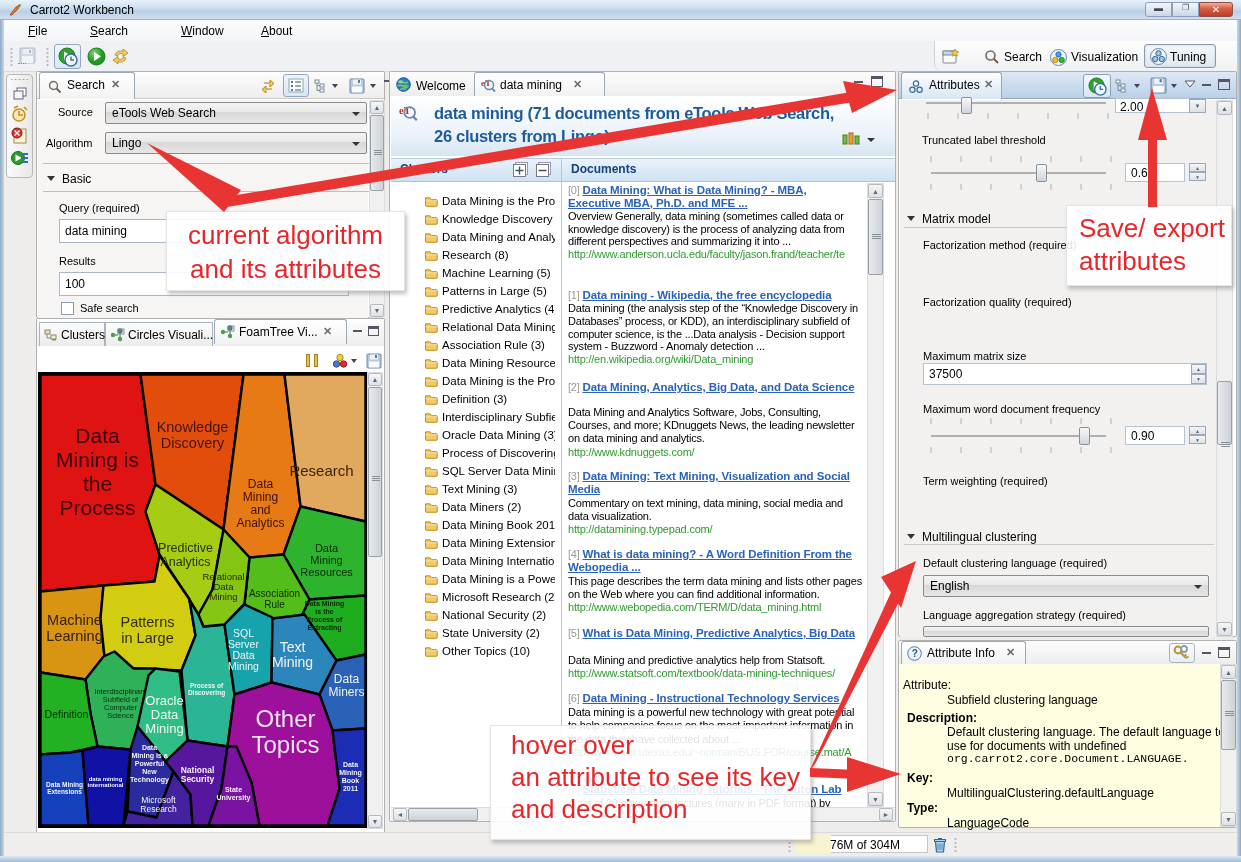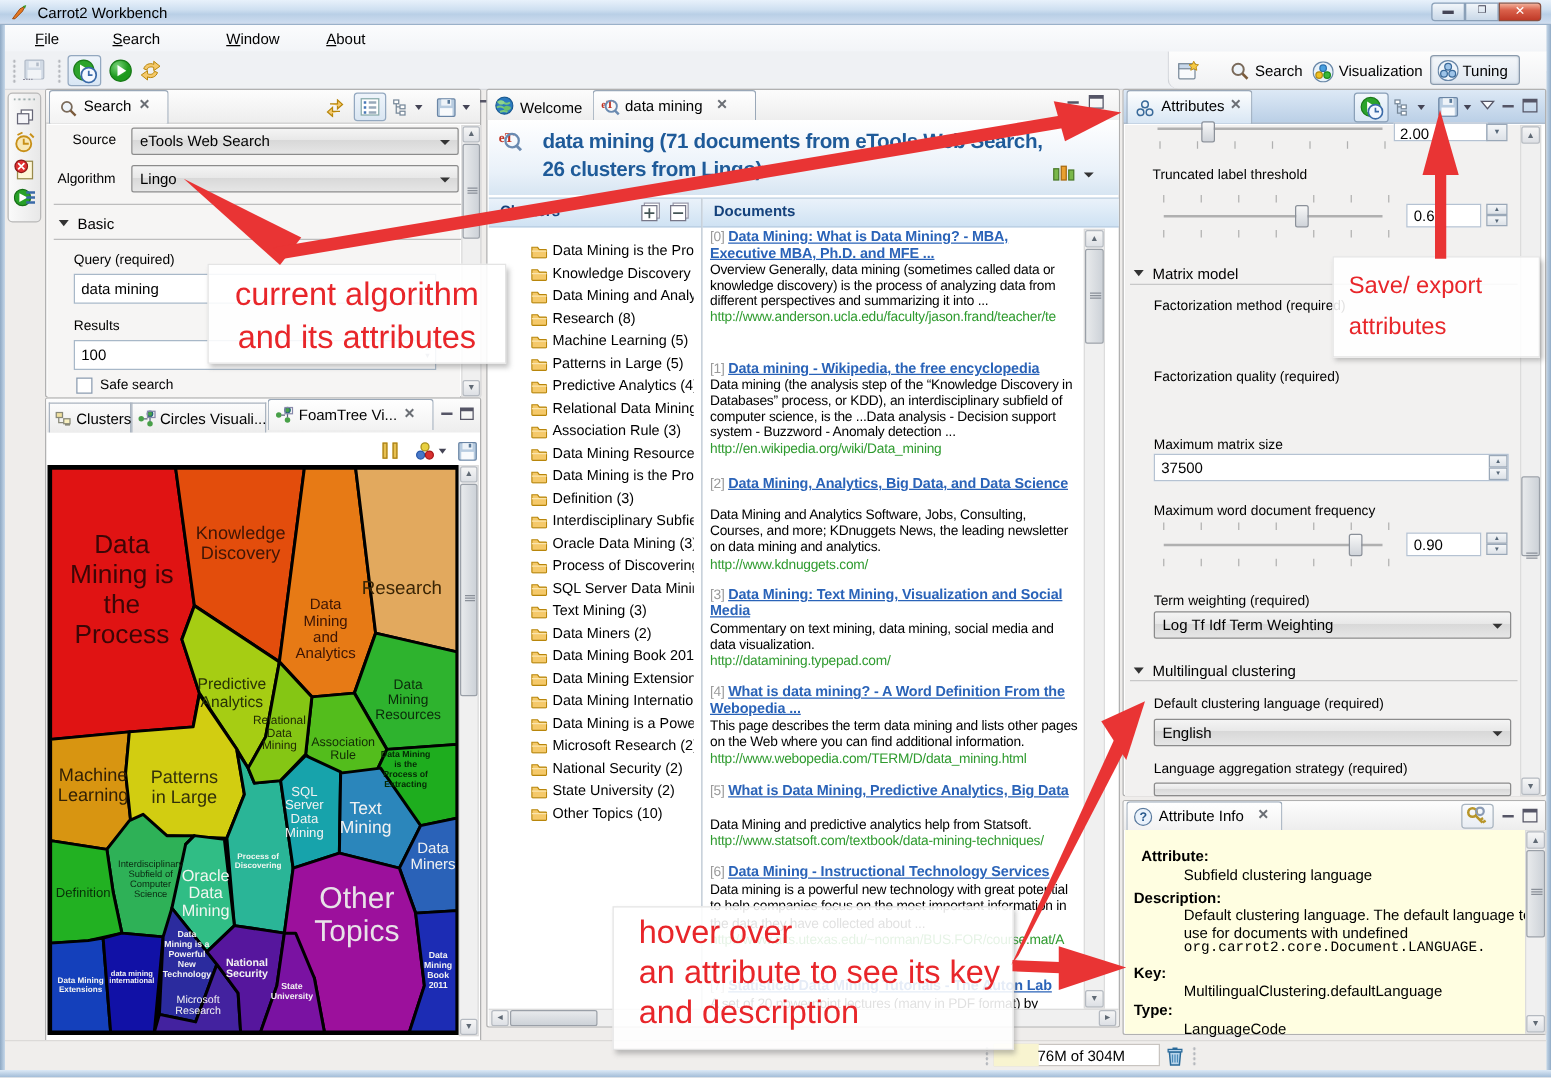--- a/index.html
+++ b/index.html
@@ -722,24 +722,20 @@
  <div style="position:absolute;left:292px;top:302px;width:15px;height:10px;background:linear-gradient(#f4f6f8,#dde2e8);border:1px solid #9aa8b8;font-size:5px;color:#567;text-align:center;line-height:9px">▼</div>
  <span class="lbl" style="left:24px;top:331px">Maximum word document frequency</span>
  <div style="position:absolute;left:32px;top:363px;width:175px;height:2px;background:#b0b0b0"></div>
  <div style="position:absolute;left:180px;top:355px;width:11px;height:18px;background:linear-gradient(#f8f8f8,#d0d4da);border:1px solid #8a9099;border-radius:2px"></div>
  <div class="tbx" style="left:226px;top:354px;width:60px;height:19px;border-color:#b5c2d2">
       <span style="position:absolute;left:5px;top:2px">0.90</span>
     </div>
  <div style="position:absolute;left:290px;top:354px;width:17px;height:9px;background:linear-gradient(#f4f6f8,#dde2e8);border:1px solid #9aa8b8;font-size:5px;color:#567;text-align:center;line-height:8px">▲</div>
  <div style="position:absolute;left:290px;top:363px;width:17px;height:9px;background:linear-gradient(#f4f6f8,#dde2e8);border:1px solid #9aa8b8;font-size:5px;color:#567;text-align:center;line-height:8px">▼</div>
  <span class="lbl" style="left:24px;top:403px">Term weighting (required)</span>
- <div class="combo" style="left:24px;top:417px;width:286px">
-      <span class="ct">Log Tf Idf Term Weighting</span>
-      <span class="ca"></span>
-    </div>
  <div class="sect" style="left:8px;top:458px">Multilingual clustering</div>
  <div class="hline" style="left:5px;top:472px;width:310px;background:#c8c8c8"></div>
  <span class="lbl" style="left:24px;top:485px">Default clustering language (required)</span>
  <div class="combo" style="left:24px;top:503px;width:286px">
       <span class="ct">English</span>
       <span class="ca"></span>
     </div>
  <span class="lbl" style="left:24px;top:537px">Language aggregation strategy (required)</span>
  <div class="combo" style="left:24px;top:554px;width:286px;height:11px"></div>
 
@@ -763,21 +759,21 @@
  </div>
  <div style="position:absolute;left:270px;top:2px;width:26px;height:20px;border:1px solid #a8b4c0;border-radius:3px;background:linear-gradient(#fbfcfd,#e8edf3)"></div>
  <svg style="position:absolute;left:274px;top:4px" width="18" height="16" viewBox="0 0 18 16">
       <circle cx="5" cy="5" r="3.4" fill="none" stroke="#b8962a" stroke-width="2"></circle>
       <path d="M7.5 7.5 L13 13 M11 11 L13.5 9.5 M13 13 L15.5 11.5" stroke="#b8962a" stroke-width="2" fill="none"></path>
       <circle cx="11" cy="4" r="3" fill="none" stroke="#8a9bb5" stroke-width="1.8"></circle>
     </svg>
  <div style="position:absolute;left:303px;top:10px;width:9px;height:3px;border-bottom:2px solid #556"></div>
  <div style="position:absolute;left:319px;top:6px;width:12px;height:11px;border:1px solid #556;border-top:3px solid #556"></div>
  <div style="position:absolute;left:1px;top:23px;width:320px;height:163px;background:#fffee1"></div>
- <div style="position:absolute;left:14px;top:37px;font-weight:bold">Attribute:</div>
+ <div style="position:absolute;left:4px;top:37px;font-weight:normal">Attribute:</div>
  <div style="position:absolute;left:48px;top:52px">Subfield clustering language</div>
  <div style="position:absolute;left:8px;top:70px;font-weight:bold">Description:</div>
  <div style="position:absolute;left:48px;top:84px">Default clustering language. The default language to</div>
  <div style="position:absolute;left:48px;top:98px">use for documents with undefined</div>
  <div style="position:absolute;left:48px;top:111px;font-family:'Liberation Mono',monospace;font-size:11.5px">org.carrot2.core.Document.LANGUAGE.</div>
  <div style="position:absolute;left:8px;top:130px;font-weight:bold">Key:</div>
  <div style="position:absolute;left:48px;top:145px">MultilingualClustering.defaultLanguage</div>
  <div style="position:absolute;left:8px;top:160px;font-weight:bold">Type:</div>
  <div style="position:absolute;left:48px;top:175px">LanguageCode</div>
  <div class="sb" style="left:321px;top:23px;width:17px;height:163px"></div>
@@ -798,21 +794,21 @@
       <rect x="5" y="1" width="4" height="1.5" fill="#2a6a9a"></rect>
       <path d="M5 6.5 V13 M7 6.5 V13 M9 6.5 V13" stroke="#4a8aba"></path>
     </svg>
  <div class="grip" style="left:950px;top:4px;height:16px"></div>
 </div>
 
 <div class="note" style="left:166px;top:211px;width:239px;height:80px;font-size:26px;line-height:34px;text-align:center;padding-top:6px">
 <div>current algorithm</div>
     <div>and its attributes</div>
 </div>
-<div class="note" style="left:1066px;top:205px;width:166px;height:81px;font-size:19px;line-height:33px;padding:6px 0 0 12px">
+<div class="note" style="left:1066px;top:205px;width:166px;height:81px;font-size:26px;line-height:33px;padding:6px 0 0 12px">
 <div>Save/ export</div>
     <div>attributes</div>
 </div>
 <div class="note" style="left:490px;top:725px;width:321px;height:115px;font-size:26px;line-height:32px;padding:3px 0 0 20px">
 <div>hover over</div>
     <div>an attribute to see its key</div>
     <div>and description</div>
 </div>
 <svg class="ovl" width="1241" height="862" viewBox="0 0 1241 862">
 <g fill="#e93434">

